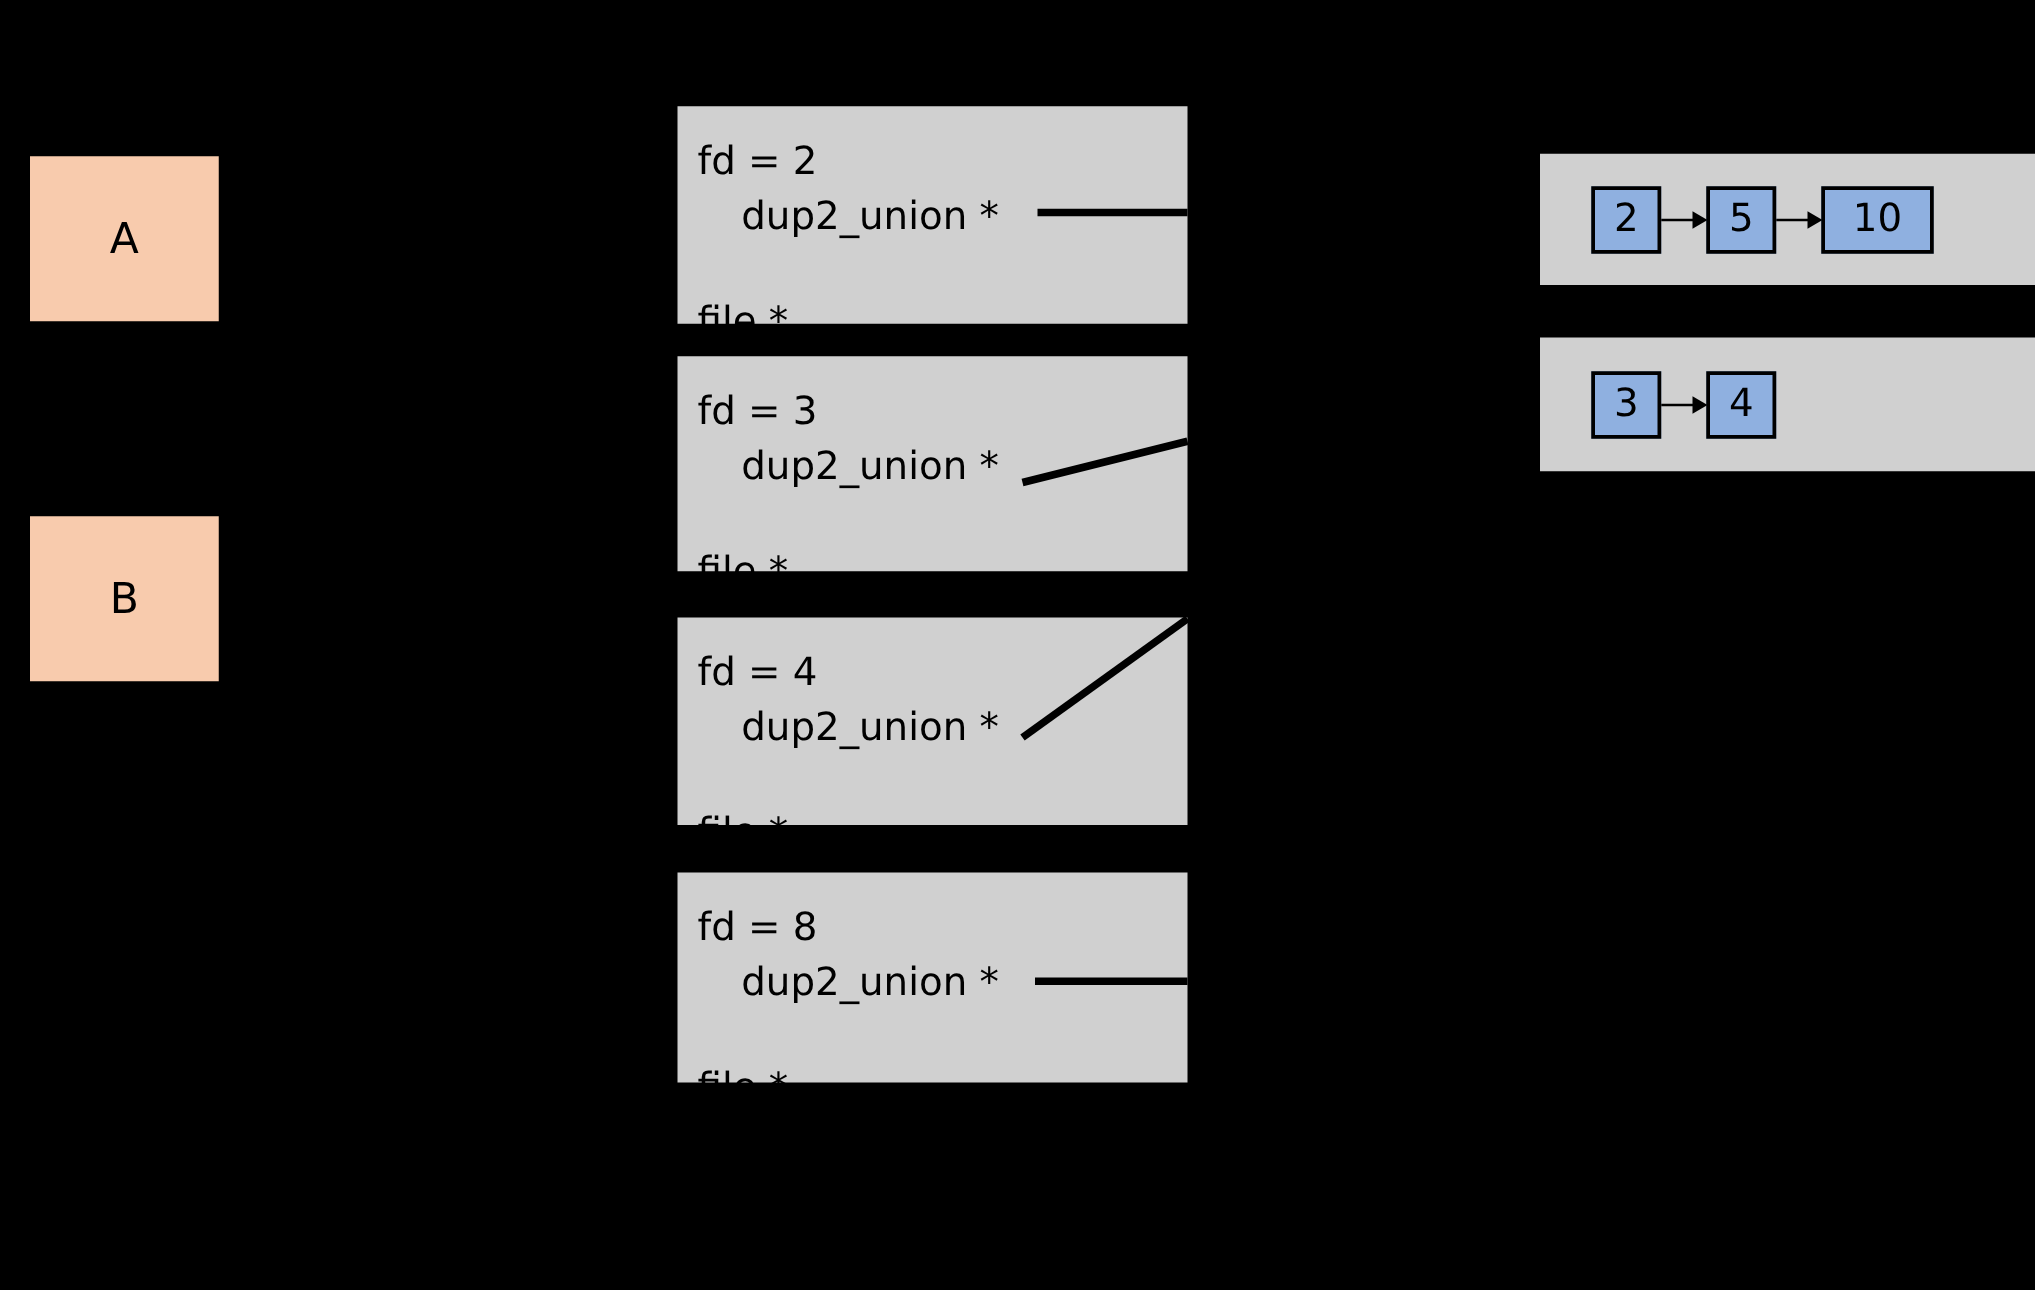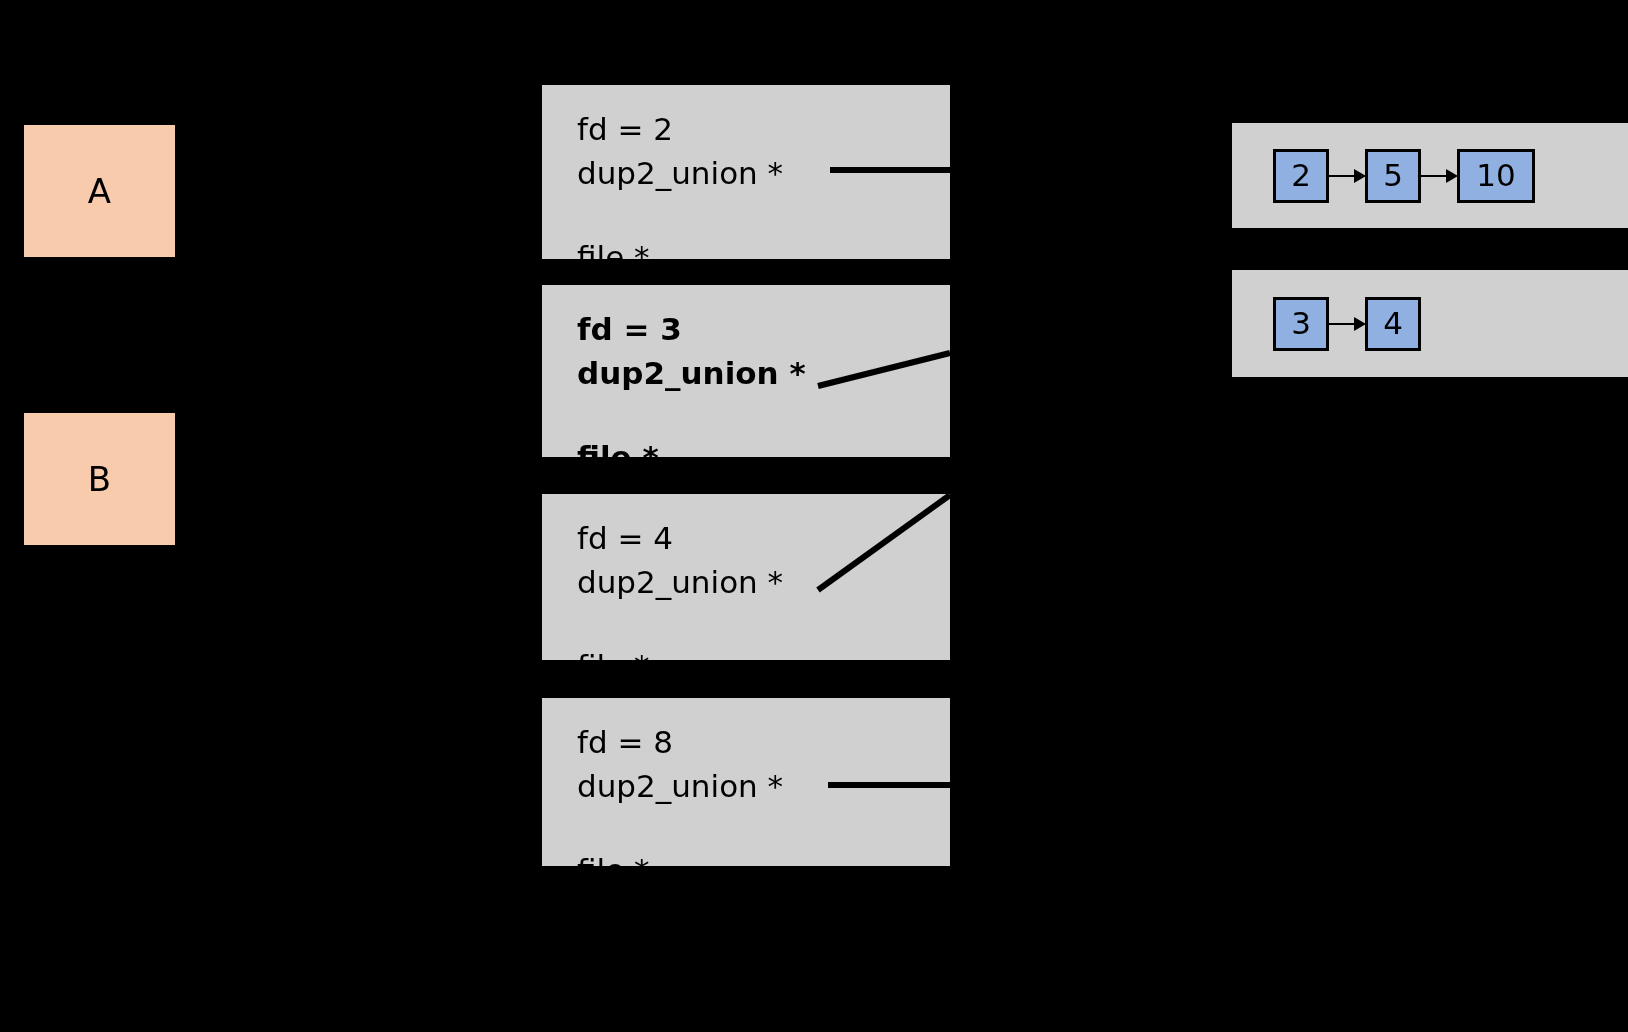--- a/index.html
+++ b/index.html
@@ -35,28 +35,28 @@
   
   .fd-box {
     position: absolute;
     left: 542px;
     width: 408px;
     background: #d0d0d0;
     color: #000000;
   }
   .fd-text {
     position: absolute;
-    left: 35px;
+    left: 16px;
     font-size: 31px;
     line-height: 44px;
     white-space: pre;
     color: #000000;
   }
   .fd-line1 { top: 22px; }
-  .fd-line2 { top: 66px; }
+  .fd-line2 { top: 66px; margin-left: 35px; }
   .fd-line3 { top: 110px; margin-top: 40px; }
 
   
   .fd-connector {
     position: absolute;
     left: 0;
     top: 0;
     width: 408px;
     height: 100%;
     overflow: visible;
@@ -129,21 +129,21 @@
 
   <div class="fd-box" style="top:85px; height:174px;">
     <span class="fd-text fd-line1">fd = 2</span>
     <span class="fd-text fd-line2">dup2_union *</span>
     <span class="fd-text fd-line3">file *</span>
     <svg class="fd-connector" viewBox="0 0 408 174">
       <line x1="288" y1="85" x2="408" y2="85" stroke="#000000" stroke-width="6"></line>
     </svg>
   </div>
 
-  <div class="fd-box" style="top:285px; height:172px;font-weight:bold;">
+  <div class="fd-box" style="top:285px; height:172px;">
     <span class="fd-text fd-line1">fd = 3</span>
     <span class="fd-text fd-line2">dup2_union *</span>
     <span class="fd-text fd-line3">file *</span>
     <svg class="fd-connector" viewBox="0 0 408 172">
       <line x1="276" y1="101" x2="408" y2="68" stroke="#000000" stroke-width="6"></line>
     </svg>
   </div>
 
   <div class="fd-box" style="top:494px; height:166px;">
     <span class="fd-text fd-line1">fd = 4</span>
@@ -168,21 +168,21 @@
       <div class="chain-node">2</div>
       <div class="chain-arrow">
         <span class="shaft"></span>
         <span class="head"></span>
       </div>
       <div class="chain-node">5</div>
       <div class="chain-arrow">
         <span class="shaft"></span>
         <span class="head"></span>
       </div>
-      <div class="chain-node" style="width:78px;">10</div>
+      <div class="chain-node" style="width:90px;">10</div>
     </div>
   </div>
 
   <div class="chain-panel" style="left:1232px; top:270px; width:396px; height:107px;">
     <div class="chain-inner">
       <div class="chain-node">3</div>
       <div class="chain-arrow">
         <span class="shaft"></span>
         <span class="head"></span>
       </div>

